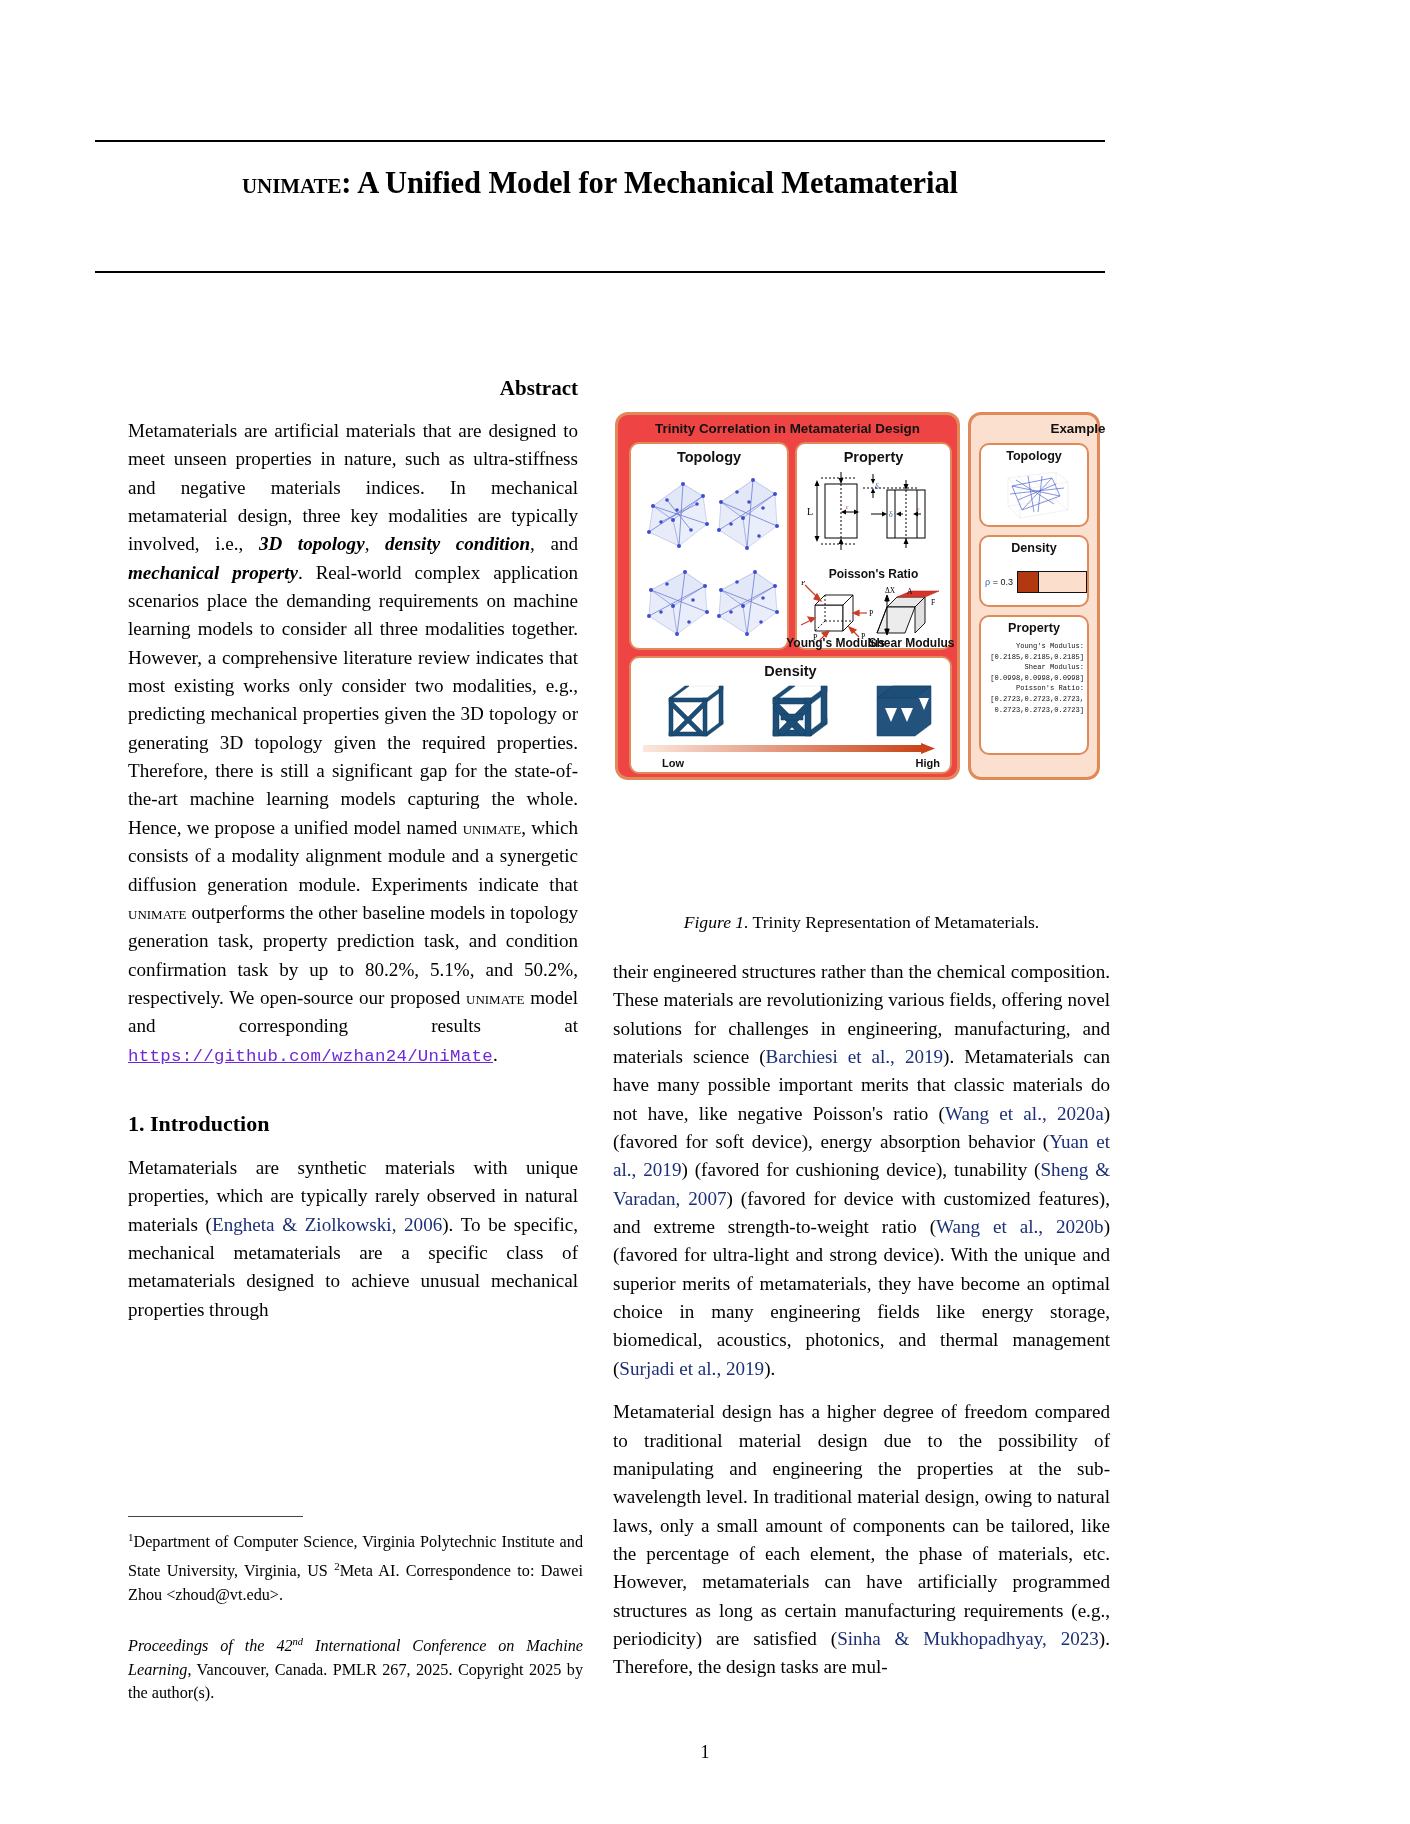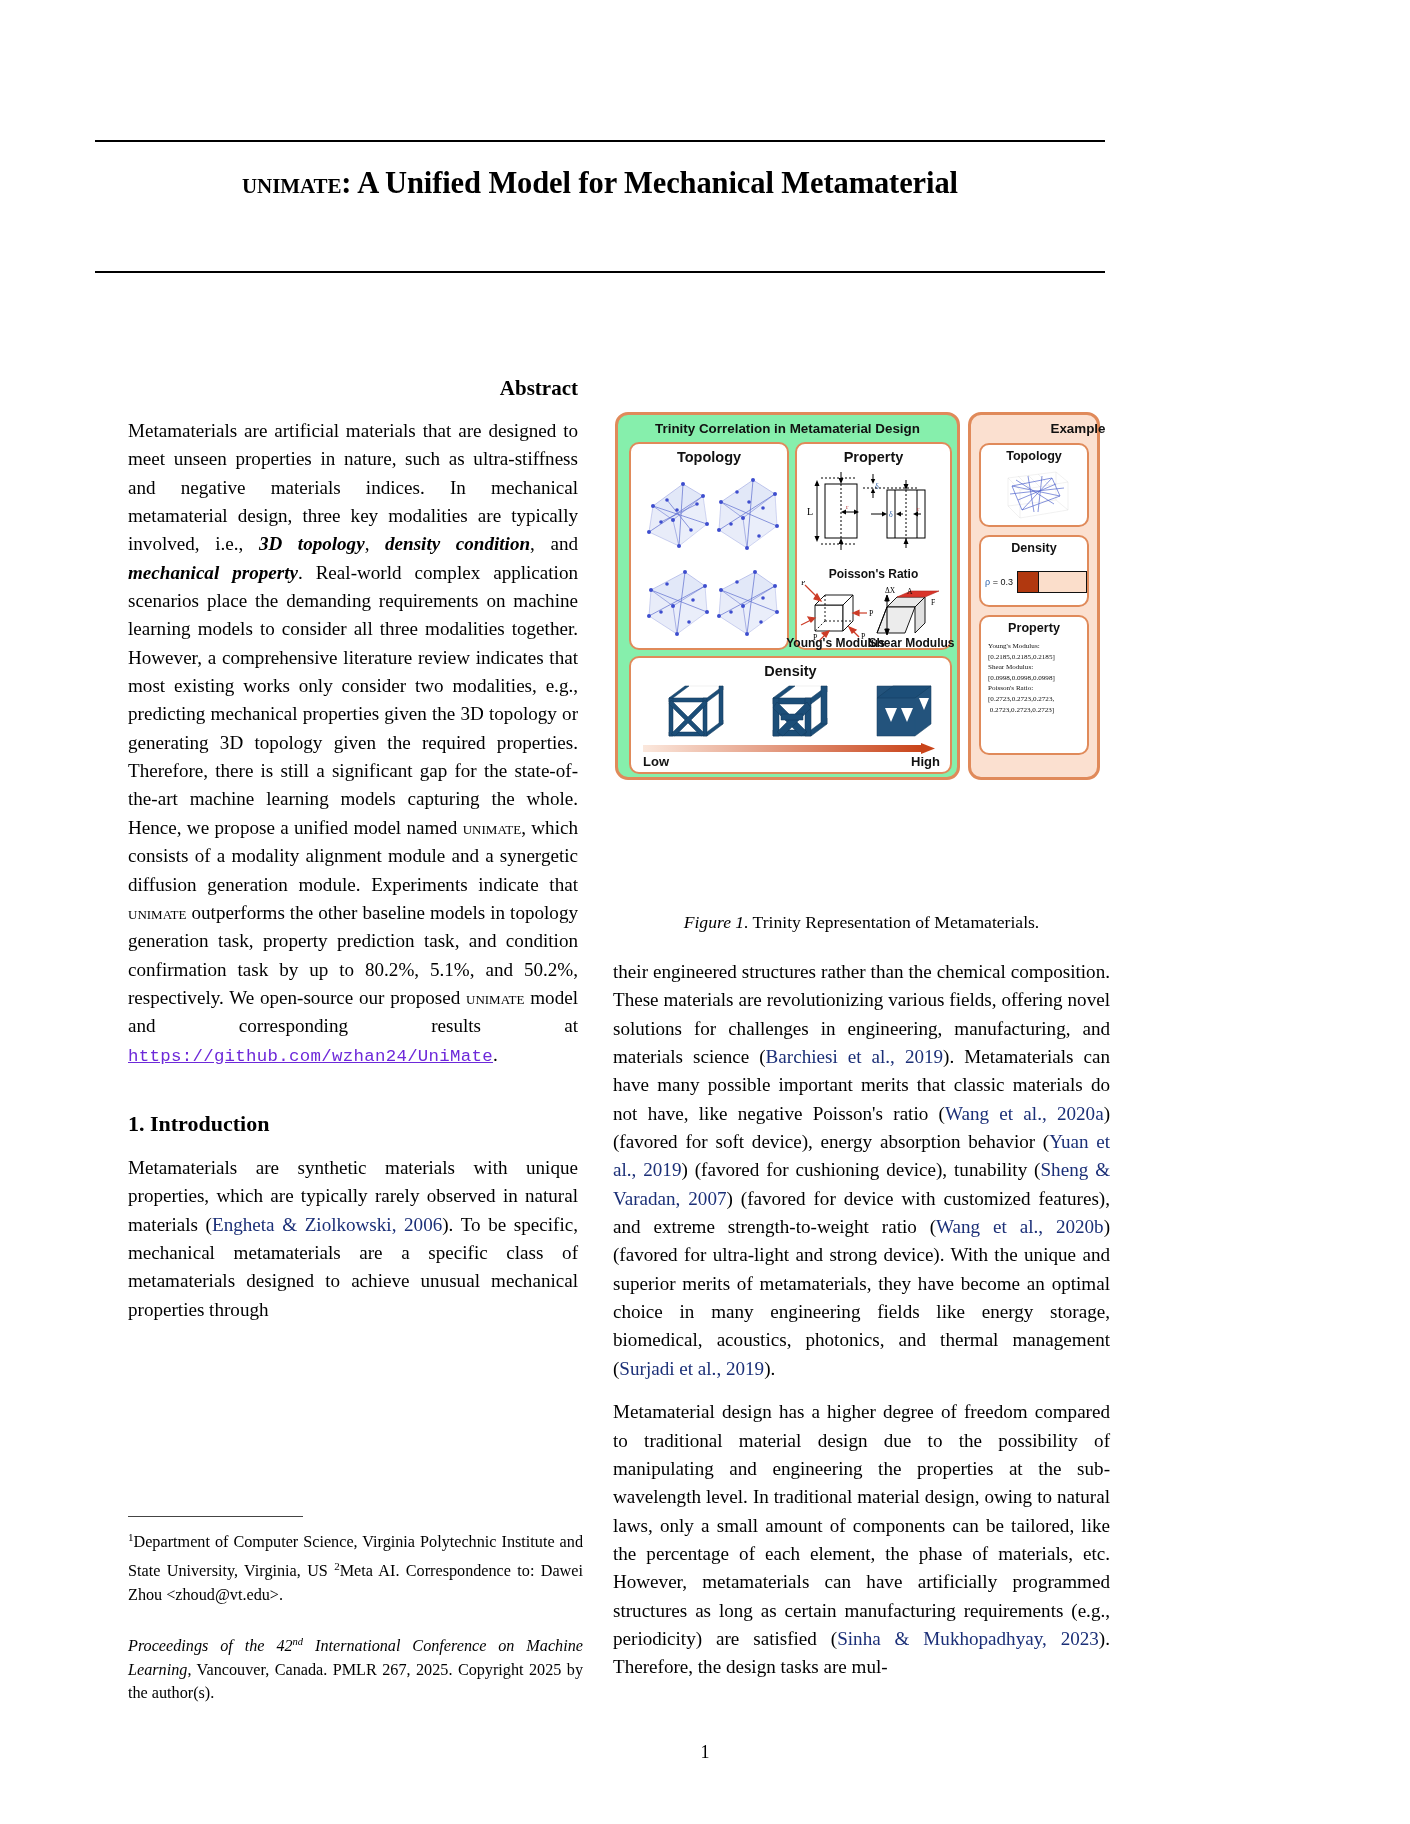--- a/index.html
+++ b/index.html
@@ -159,21 +159,21 @@
     width: 490px;
     height: 378px;
   }
   .fig-outer {
     position: absolute;
     left: 2px; top: 0;
     width: 345px;
     height: 368px;
     border: 3.5px solid #E08A5A;
     border-radius: 13px;
-    background: #86efac;
+    background: #ef4444;
     box-sizing: border-box;
   }
   .fig-outer-title {
     position: absolute;
     left: 0; top: 6px;
     width: 100%;
     text-align: center;
     font-family: "Liberation Sans", sans-serif;
     font-weight: bold;
     font-size: 13.4px;
@@ -240,25 +240,26 @@
     text-align: center;
     font-family: "Liberation Sans", sans-serif;
     font-weight: bold;
     font-size: 12.6px;
     color: #111;
   }
   .prop-lines {
     position: absolute;
     left: 7px; top: 24px;
     right: 3px;
-    font-family: Liberation Serif, serif;
+    font-family: Liberation Mono, monospace;
     font-size: 7.1px;
     line-height: 10.6px;
     color: #111;
     white-space: pre;
+    text-align: right;
   }
   .dens-row {
     position: absolute;
     left: 4px; top: 34px;
     width: 102px;
     display: flex;
     align-items: center;
   }
   .dens-label {
     font-family: "Liberation Sans", sans-serif;
@@ -285,23 +286,24 @@
   .density-arrow {
     position: absolute;
     left: 12px; bottom: 18px;
     width: 292px;
     height: 11px;
   }
   .dlabel {
     position: absolute;
     bottom: 3px;
     font-family: "Liberation Sans", sans-serif;
-    font-size: 13px;
-    font-weight: bold;
-    color: #111;
+    font-size: 11px;
+    font-weight: bold;
+    color: #111;
+    margin-left: 19px;
   }
   .dlabel.low { left: 12px; }
   .dlabel.high { right: 10px; }
 
   .fig-caption {
     position: absolute;
     left: 613px;
     top: 910px;
     width: 497px;
     text-align: center;

